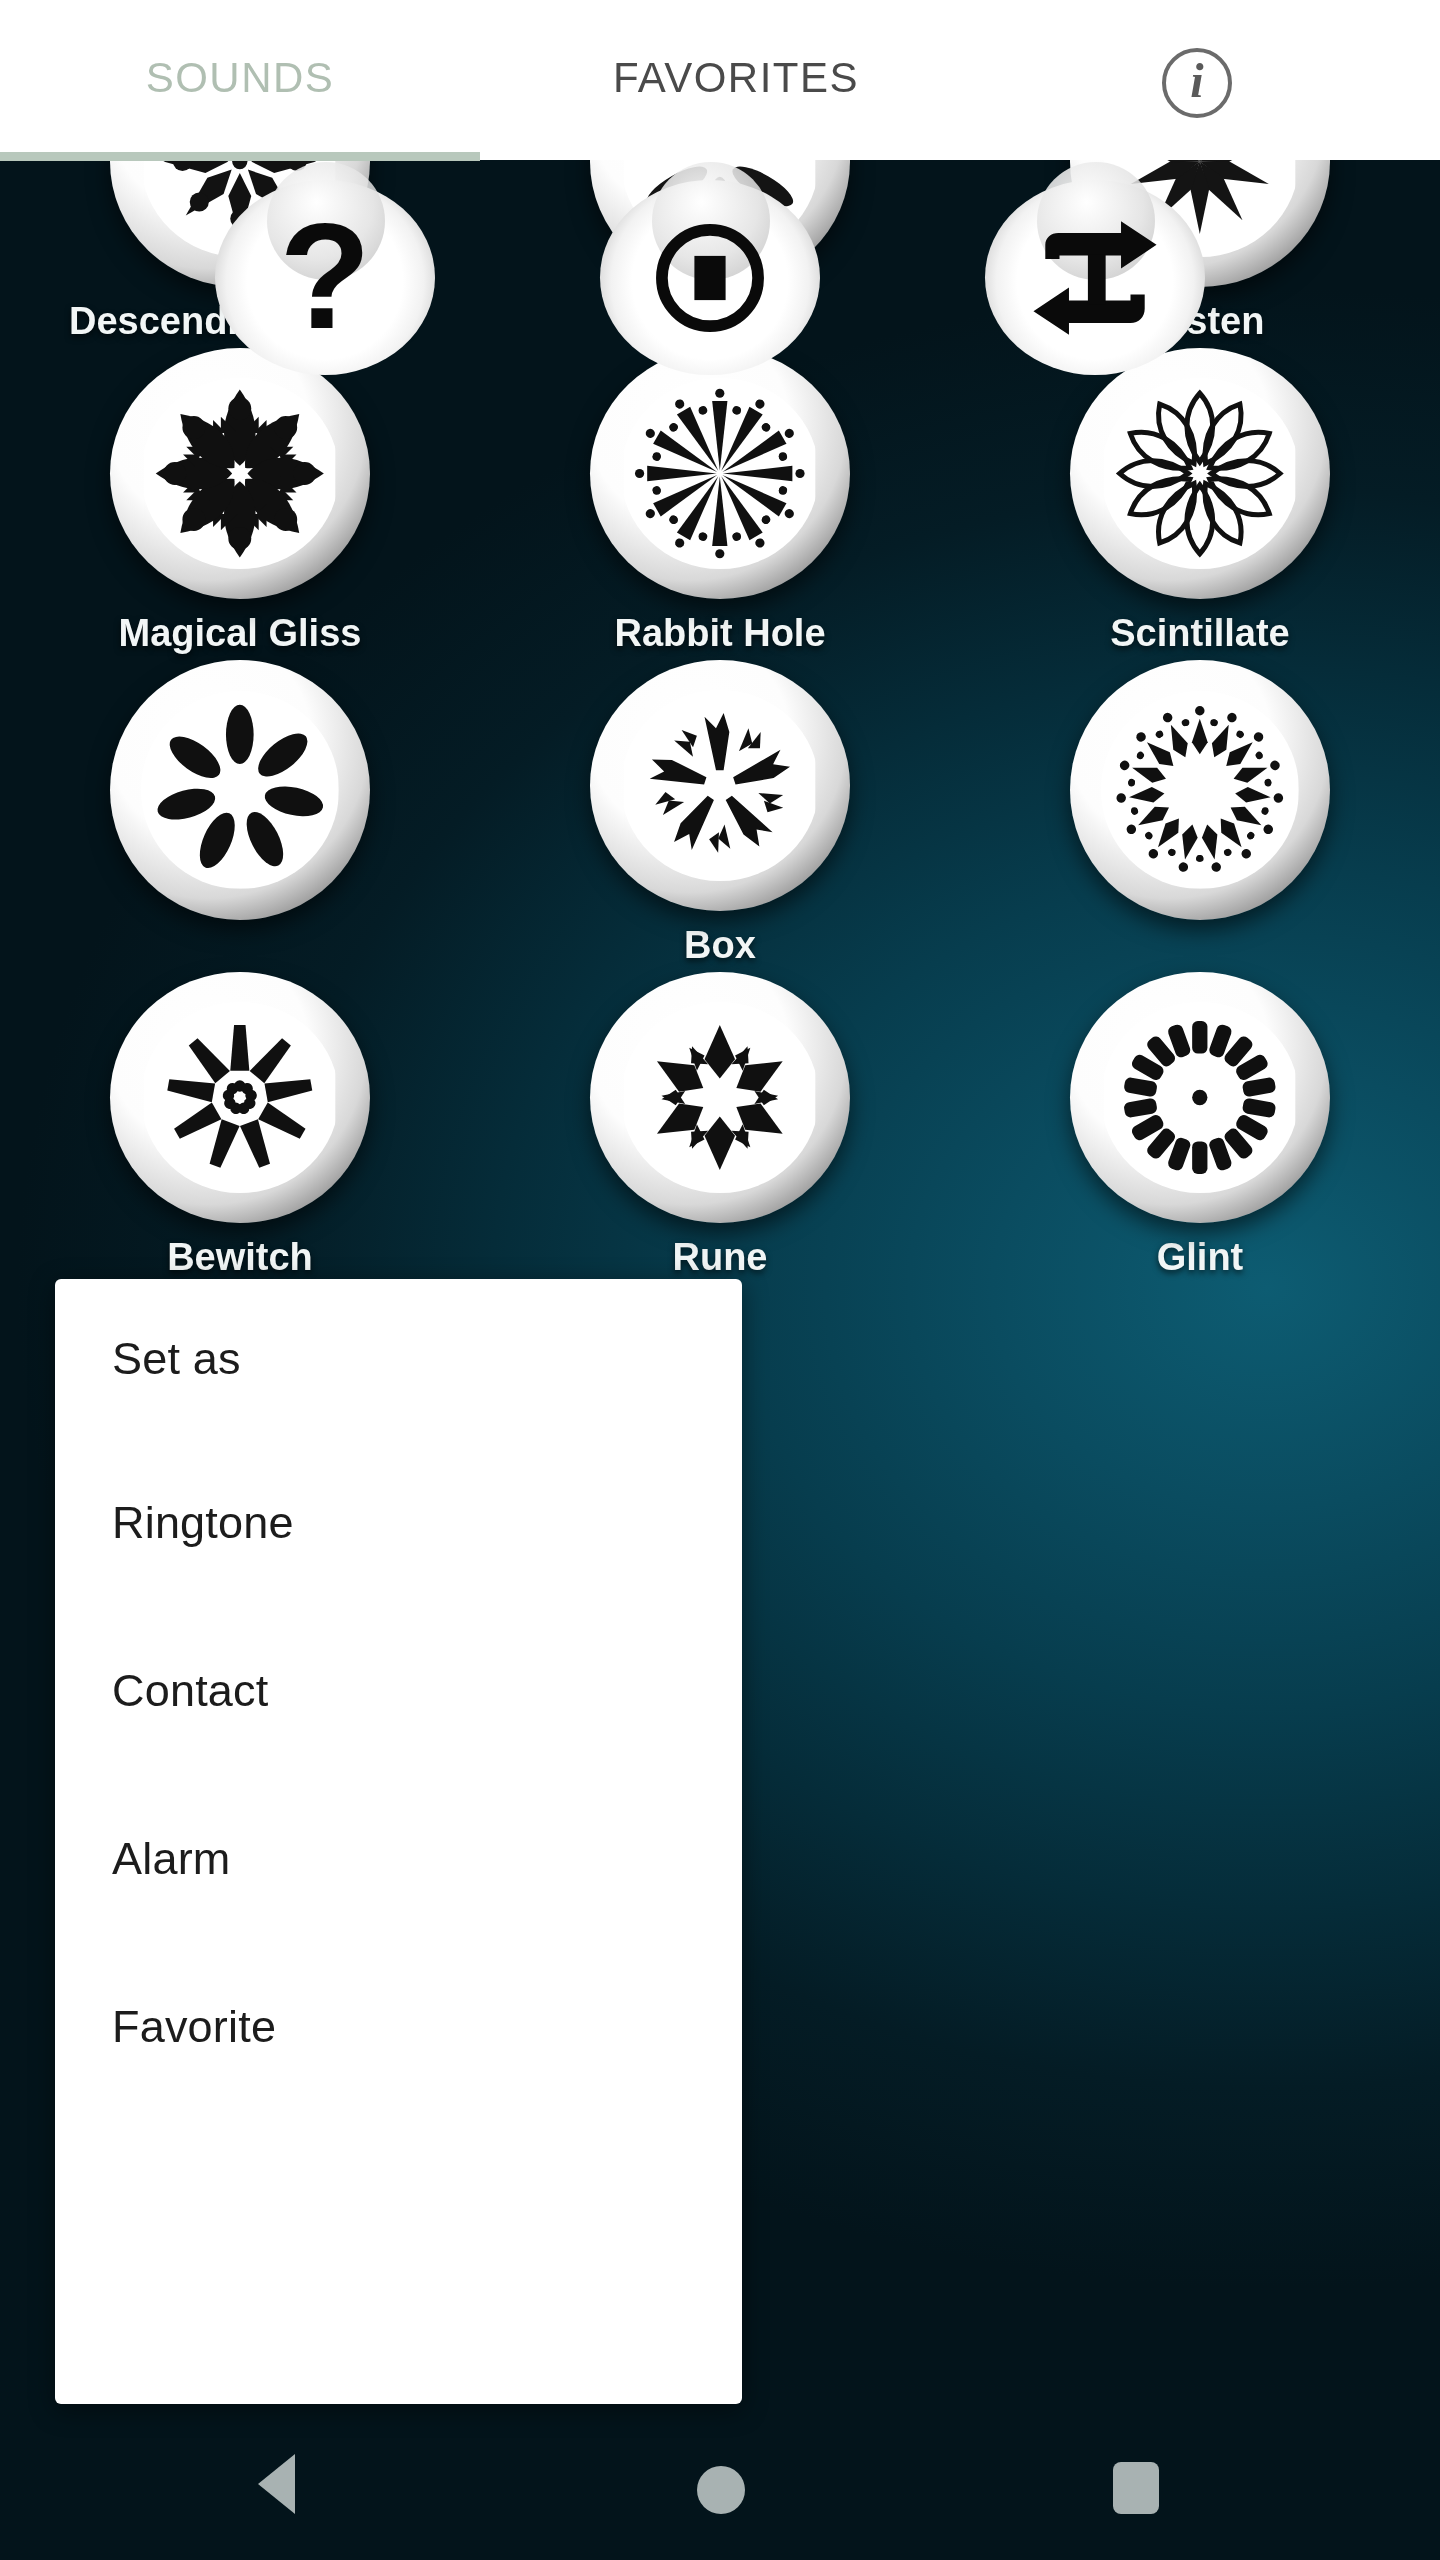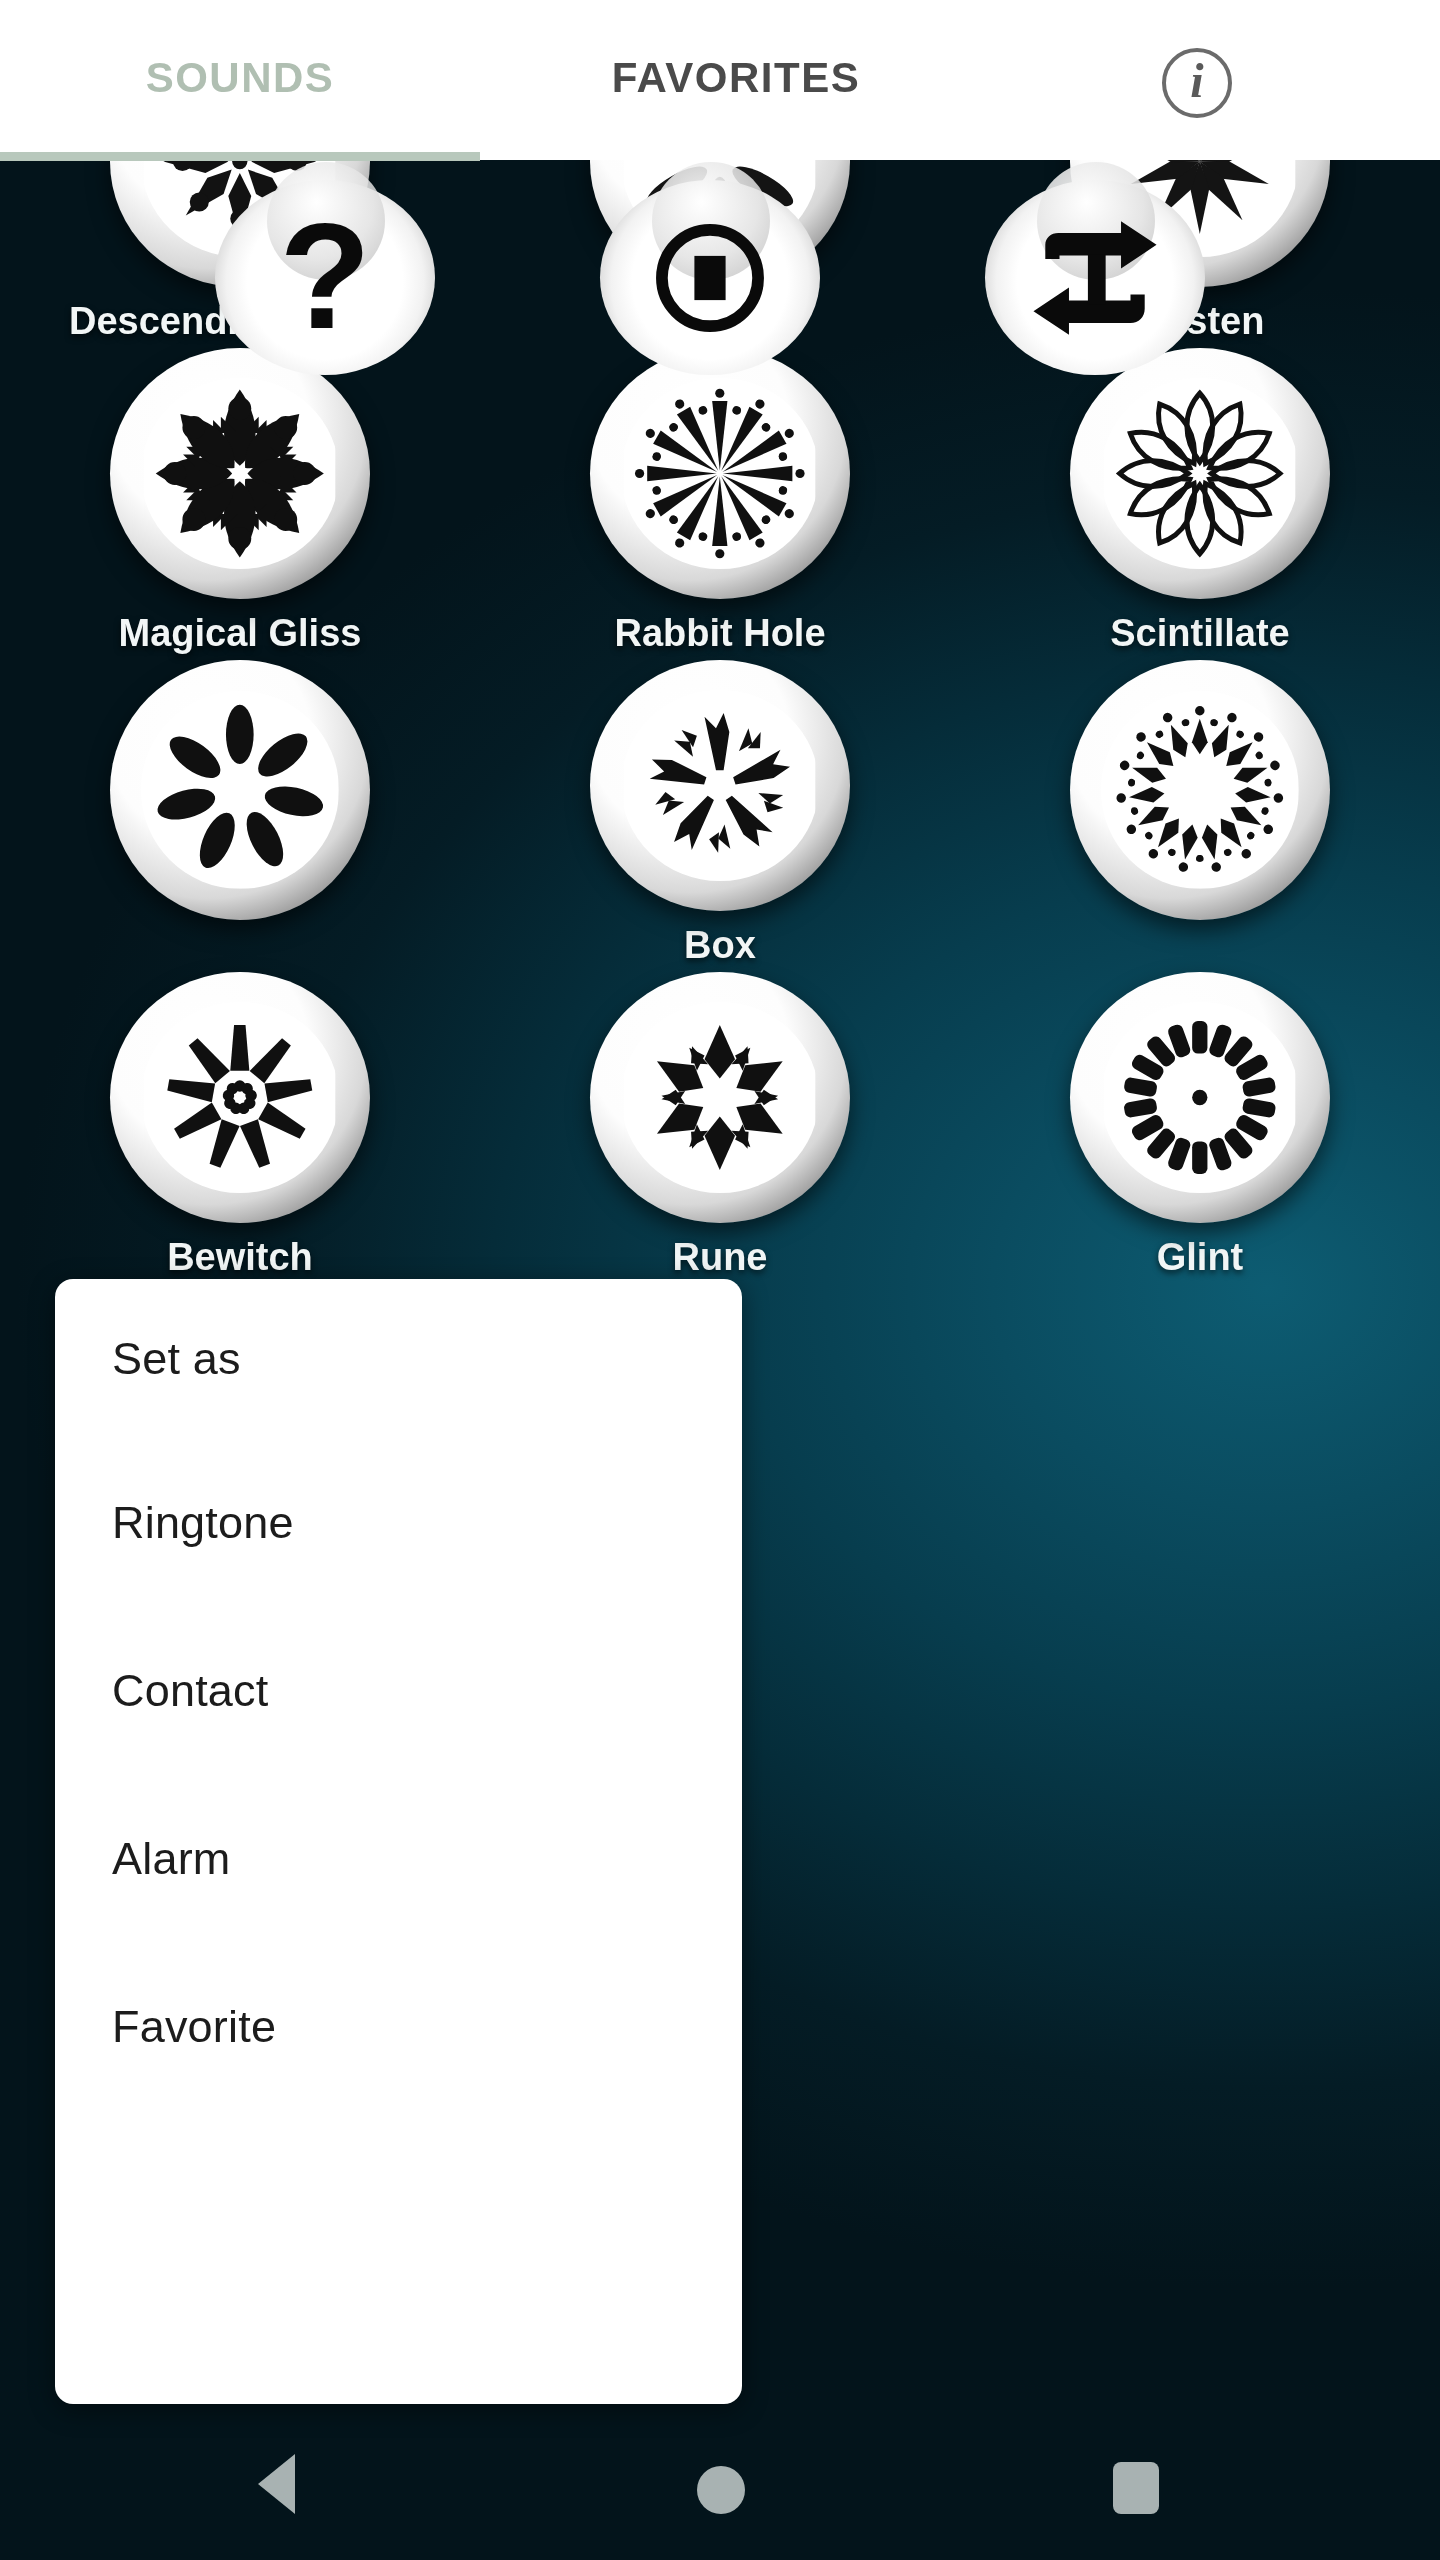--- a/index.html
+++ b/index.html
@@ -29,21 +29,21 @@
     z-index: 40;
   }
   .tab {
     position: absolute;
     top: 0;
     height: 155px;
     display: flex;
     align-items: center;
     justify-content: center;
     font-size: 42px;
-    font-weight: 700;
+    font-weight: 400;
     letter-spacing: 1.5px;
     user-select: none;
   }
   .tab-sounds { left: 0; width: 480px; color: #b0bfb2; }
   .tab-favorites { left: 496px; width: 480px; color: #4a4a4a; }
 
   .tab-indicator {
     position: absolute;
     left: 0;
     top: 152px;
@@ -196,21 +196,21 @@
   .fab svg { position: relative; z-index: 2; display: block; }
 
   
   .menu {
     position: absolute;
     left: 55px;
     top: 1279px;
     width: 687px;
     height: 1125px;
     background: #ffffff;
-    border-radius: 18px;
+    border-radius: 6px;
     box-shadow: 0 6px 26px rgba(0,0,0,0.45);
     z-index: 50;
     overflow: hidden;
   }
   .menu-item {
     position: relative;
     height: 168px;
     display: flex;
     align-items: center;
     padding-left: 57px;

